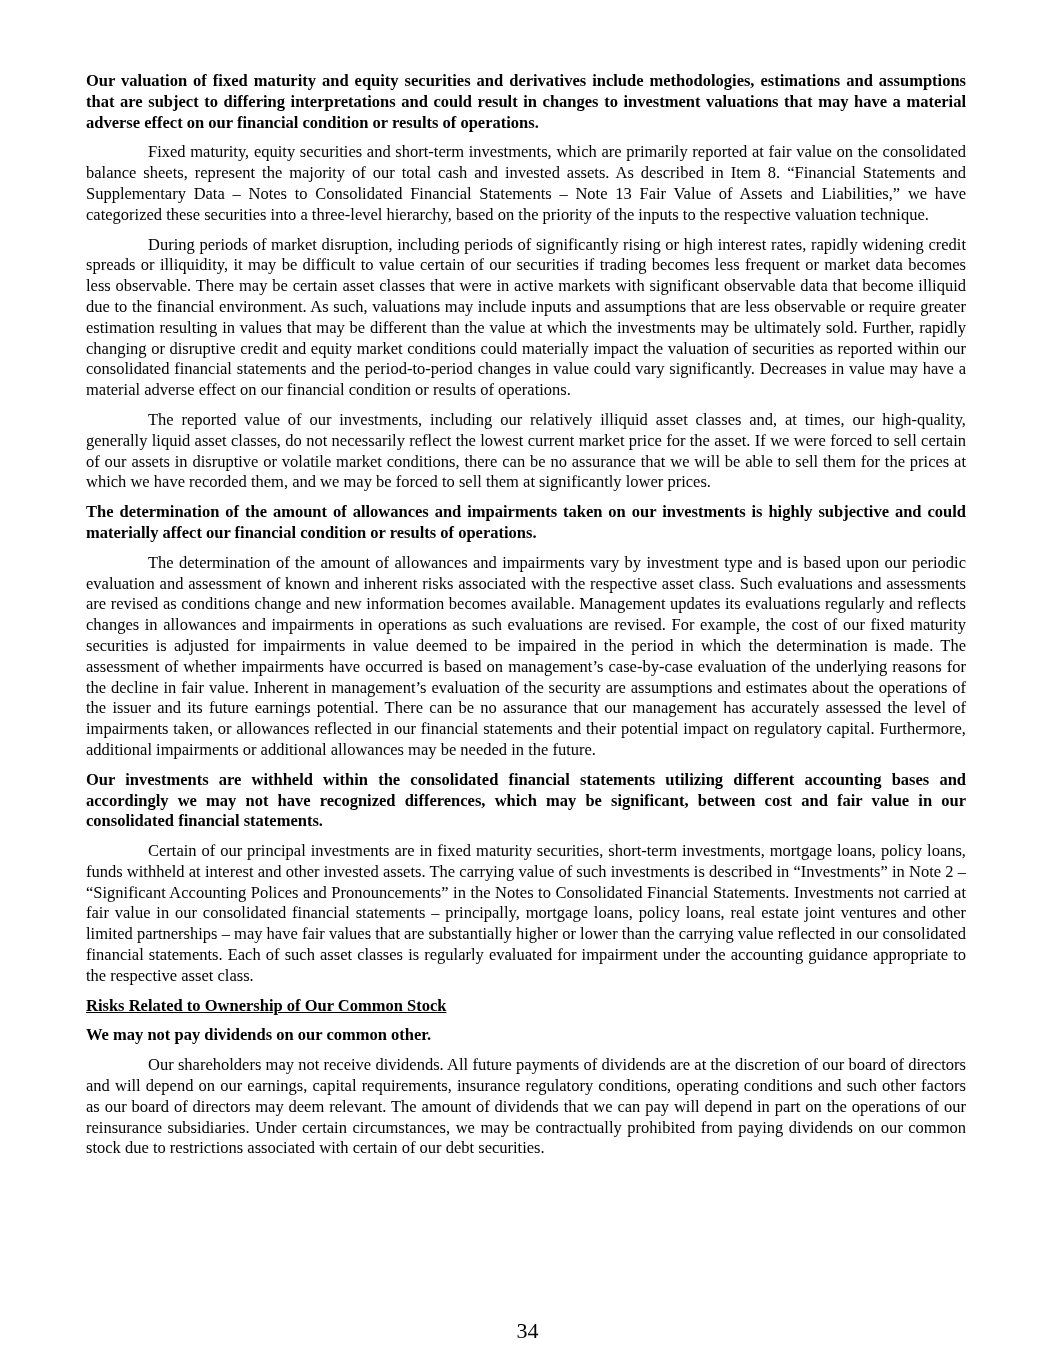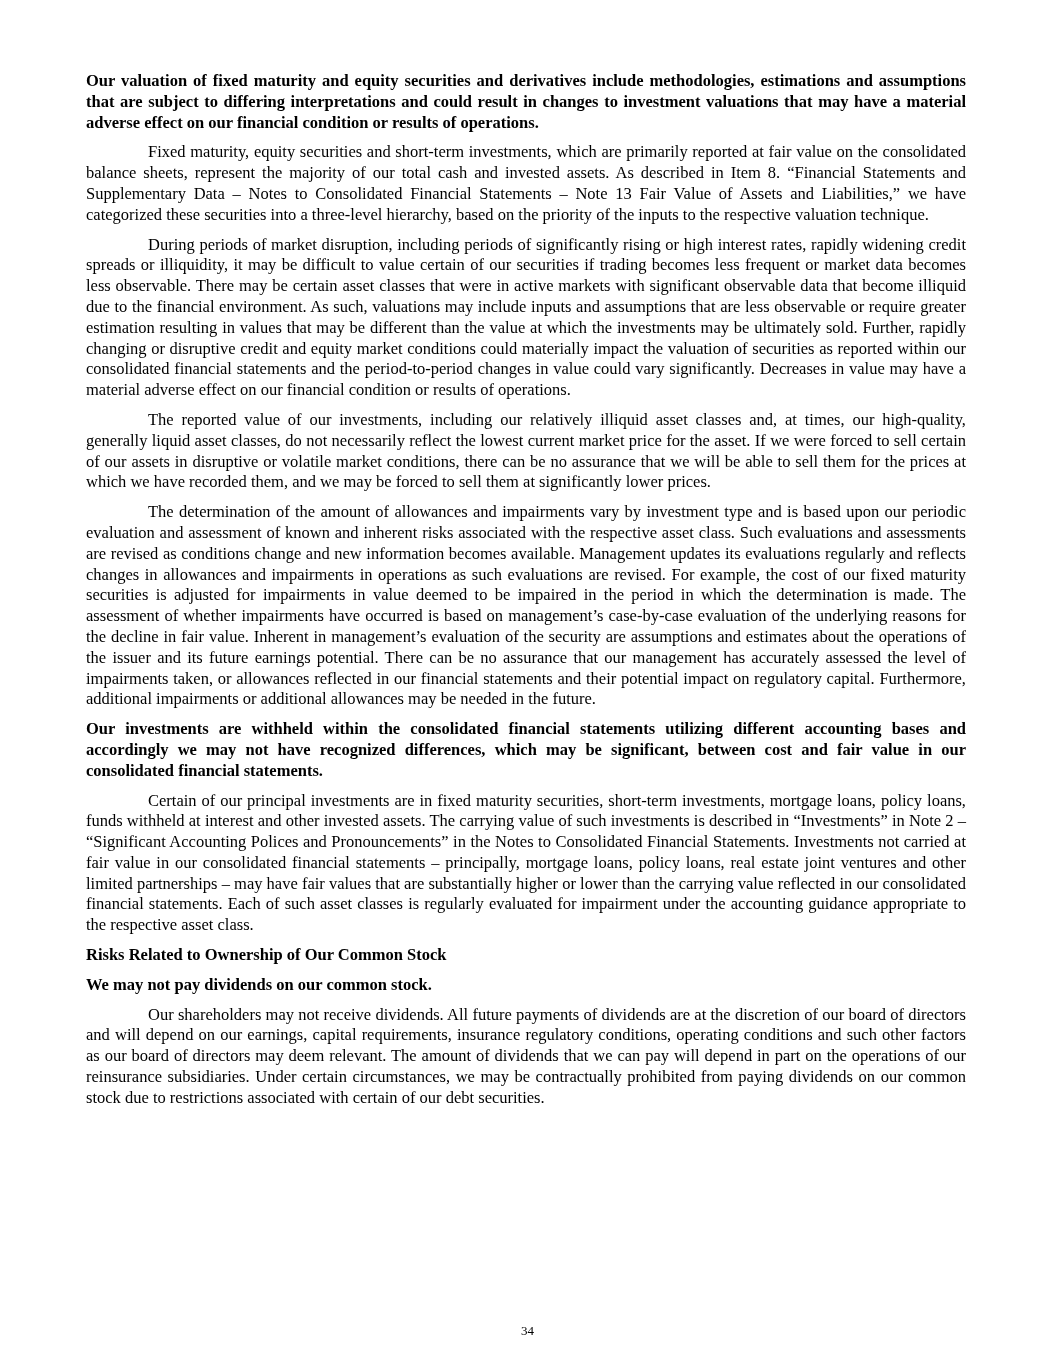--- a/index.html
+++ b/index.html
@@ -35,42 +35,44 @@
   p.heading {
     font-weight: bold;
     text-indent: 0;
   }
   p.heading-underline {
     font-weight: bold;
     text-indent: 0;
     text-align: left;
   }
   p.heading-underline span {
+    text-decoration: underline;
   }
   .italic { }
   .footer {
     position: absolute;
     left: 0;
     right: 0;
     bottom: 24px;
     text-align: center;
-    font-size: 13px;
+    font-size: 22px;
     line-height: 20px;
   }
 </style>
 </head>
 <body>
 
 <div class="page">
   <main class="content">
       <p class="heading"><span>Our valuation of fixed maturity and equity securities and derivatives include methodologies, estimations and assumptions that are subject to differing interpretations and could result in changes to investment valuations that may have a material adverse effect on our financial condition or results of operations.</span></p>
       <p class="body"><span>Fixed maturity, equity securities and short-term investments, which are primarily reported at fair value on the consolidated balance sheets, represent the majority of our total cash and invested assets. As described in Item 8. “Financial Statements and Supplementary Data – Notes to Consolidated Financial Statements – Note 13 </span><span class="italic">Fair Value of Assets and Liabilities,”</span><span> we have categorized these securities into a three-level hierarchy, based on the priority of the inputs to the respective valuation technique.</span></p>
       <p class="body"><span>During periods of market disruption, including periods of significantly rising or high interest rates, rapidly widening credit spreads or illiquidity, it may be difficult to value certain of our securities if trading becomes less frequent or market data becomes less observable. There may be certain asset classes that were in active markets with significant observable data that become illiquid due to the financial environment. As such, valuations may include inputs and assumptions that are less observable or require greater estimation resulting in values that may be different than the value at which the investments may be ultimately sold. Further, rapidly changing or disruptive credit and equity market conditions could materially impact the valuation of securities as reported within our consolidated financial statements and the period-to-period changes in value could vary significantly. Decreases in value may have a material adverse effect on our financial condition or results of operations.</span></p>
       <p class="body"><span>The reported value of our investments, including our relatively illiquid asset classes and, at times, our high-quality, generally liquid asset classes, do not necessarily reflect the lowest current market price for the asset. If we were forced to sell certain of our assets in disruptive or volatile market conditions, there can be no assurance that we will be able to sell them for the prices at which we have recorded them, and we may be forced to sell them at significantly lower prices.</span></p>
+      <p class="heading"><span>The determination of the amount of allowances and impairments taken on our investments is highly subjective and could materially affect our financial condition or results of operations.</span></p>
       <p class="body"><span>The determination of the amount of allowances and impairments vary by investment type and is based upon our periodic evaluation and assessment of known and inherent risks associated with the respective asset class. Such evaluations and assessments are revised as conditions change and new information becomes available. Management updates its evaluations regularly and reflects changes in allowances and impairments in operations as such evaluations are revised. For example, the cost of our fixed maturity securities is adjusted for impairments in value deemed to be impaired in the period in which the determination is made. The assessment of whether impairments have occurred is based on management’s case-by-case evaluation of the underlying reasons for the decline in fair value. Inherent in management’s evaluation of the security are assumptions and estimates about the operations of the issuer and its future earnings potential. There can be no assurance that our management has accurately assessed the level of impairments taken, or allowances reflected in our financial statements and their potential impact on regulatory capital. Furthermore, additional impairments or additional allowances may be needed in the future.</span></p>
       <p class="heading"><span>Our investments are withheld within the consolidated financial statements utilizing different accounting bases and accordingly we may not have recognized differences, which may be significant, between cost and fair value in our consolidated financial statements.</span></p>
       <p class="body"><span>Certain of our principal investments are in fixed maturity securities, short-term investments, mortgage loans, policy loans, funds withheld at interest and other invested assets. The carrying value of such investments is described in “Investments” in Note 2 – “Significant Accounting Polices and Pronouncements” in the Notes to Consolidated Financial Statements. Investments not carried at fair value in our consolidated financial statements – principally, mortgage loans, policy loans, real estate joint ventures and other limited partnerships – may have fair values that are substantially higher or lower than the carrying value reflected in our consolidated financial statements. Each of such asset classes is regularly evaluated for impairment under the accounting guidance appropriate to the respective asset class.</span></p>
       <p class="heading-underline"><span>Risks Related to Ownership of Our Common Stock</span></p>
-      <p class="heading"><span>We may not pay dividends on our common stock.</span></p>
+      <p class="heading"><span>We may not pay dividends on our common other.</span></p>
       <p class="body"><span>Our shareholders may not receive dividends. All future payments of dividends are at the discretion of our board of directors and will depend on our earnings, capital requirements, insurance regulatory conditions, operating conditions and such other factors as our board of directors may deem relevant. The amount of dividends that we can pay will depend in part on the operations of our reinsurance subsidiaries. Under certain circumstances, we may be contractually prohibited from paying dividends on our common stock due to restrictions associated with certain of our debt securities.</span></p>
     </main>
   <footer class="footer">34</footer>
 </div>
 
 </body></html>

